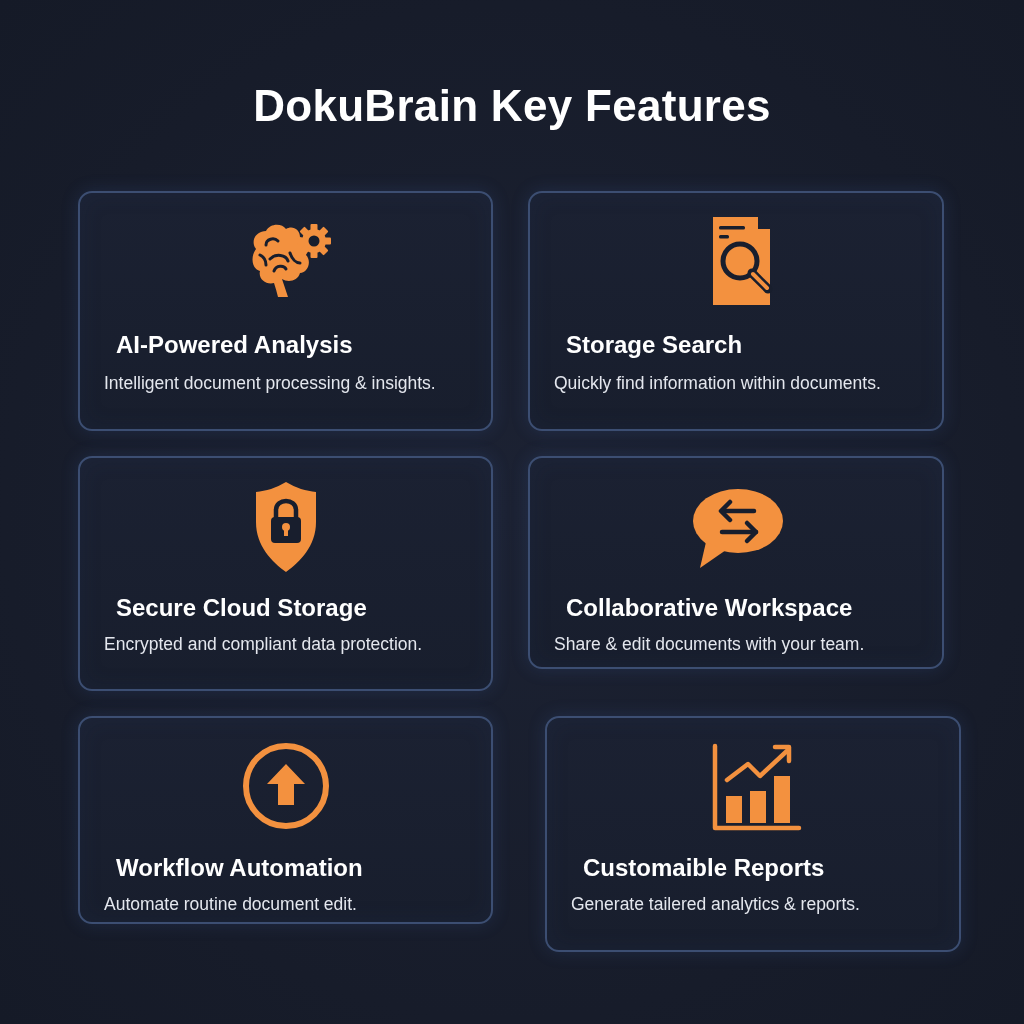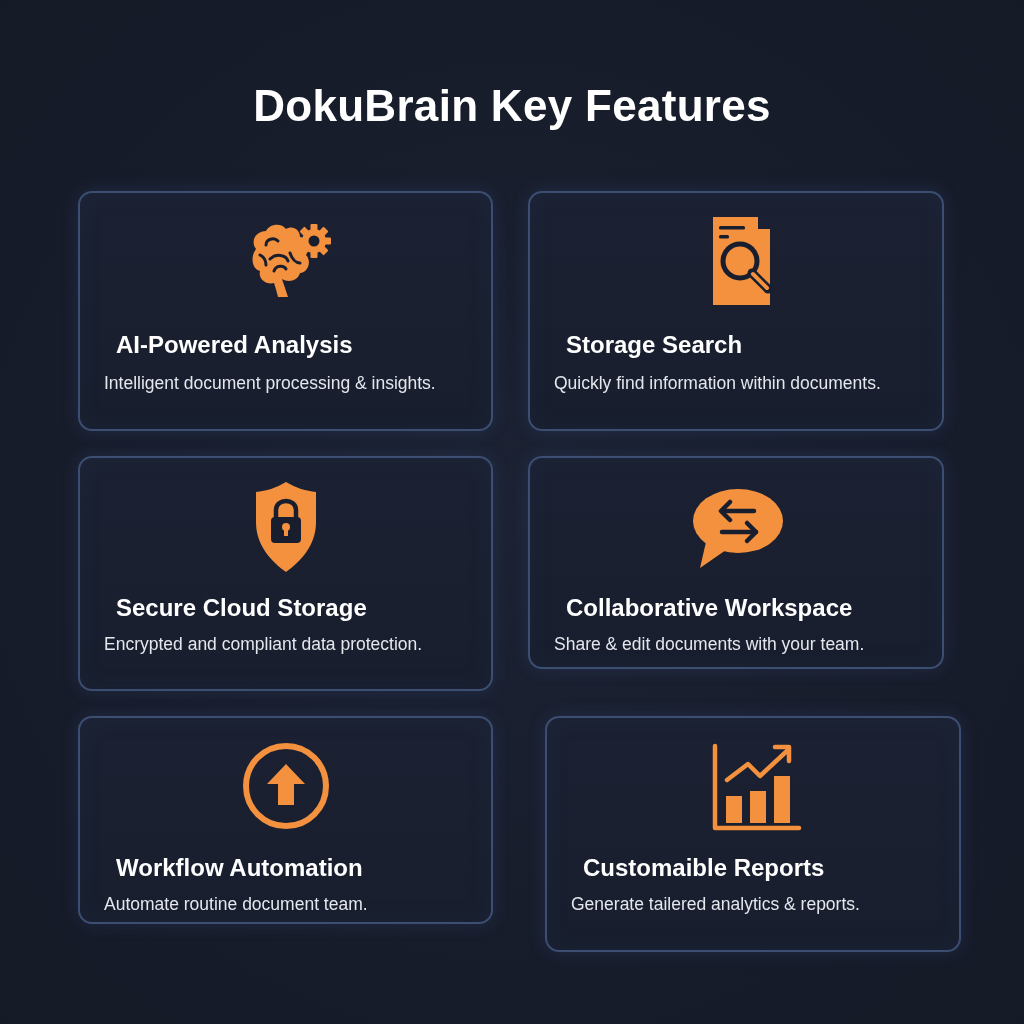--- a/index.html
+++ b/index.html
@@ -146,21 +146,21 @@
 </div>
 
 <div class="card" id="c4">
   <div class="icon">
     <svg viewBox="0 0 120 100">
       <circle cx="60" cy="50" r="40" fill="none" stroke="#f3913f" stroke-width="6"></circle>
       <path d="M60 28 L79 48 L68 48 L68 69 L52 69 L52 48 L41 48 Z" fill="#f3913f"></path>
     </svg>
   </div>
   <div class="card-title">Workflow Automation</div>
-  <div class="card-desc">Automate routine document team.</div>
+  <div class="card-desc">Automate routine document edit.</div>
 </div>
 
 <div class="card" id="c5">
   <div class="icon">
     <svg viewBox="0 0 120 100">
       <polyline points="22,10 22,92 106,92" fill="none" stroke="#f3913f" stroke-width="4.5" stroke-linecap="round" stroke-linejoin="round"></polyline>
       <rect x="33" y="60" width="16" height="27" fill="#f3913f"></rect>
       <rect x="57" y="55" width="16" height="32" fill="#f3913f"></rect>
       <rect x="81" y="40" width="16" height="47" fill="#f3913f"></rect>
       <polyline points="34,44 55,28 67,40 95,14" fill="none" stroke="#f3913f" stroke-width="4.5" stroke-linecap="round" stroke-linejoin="round"></polyline>

